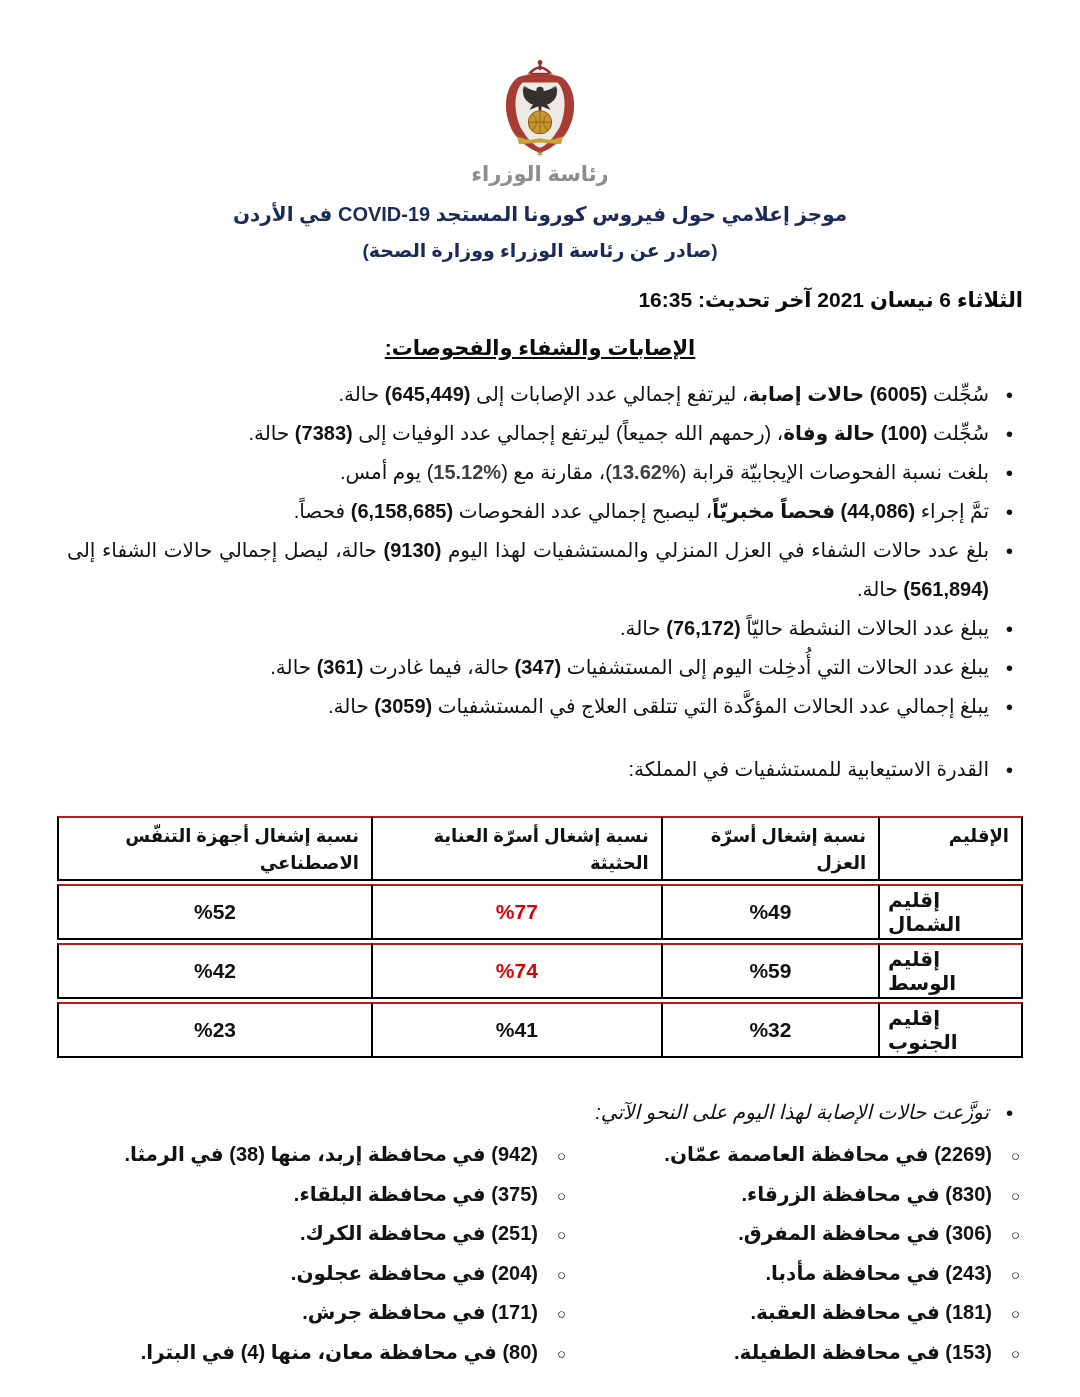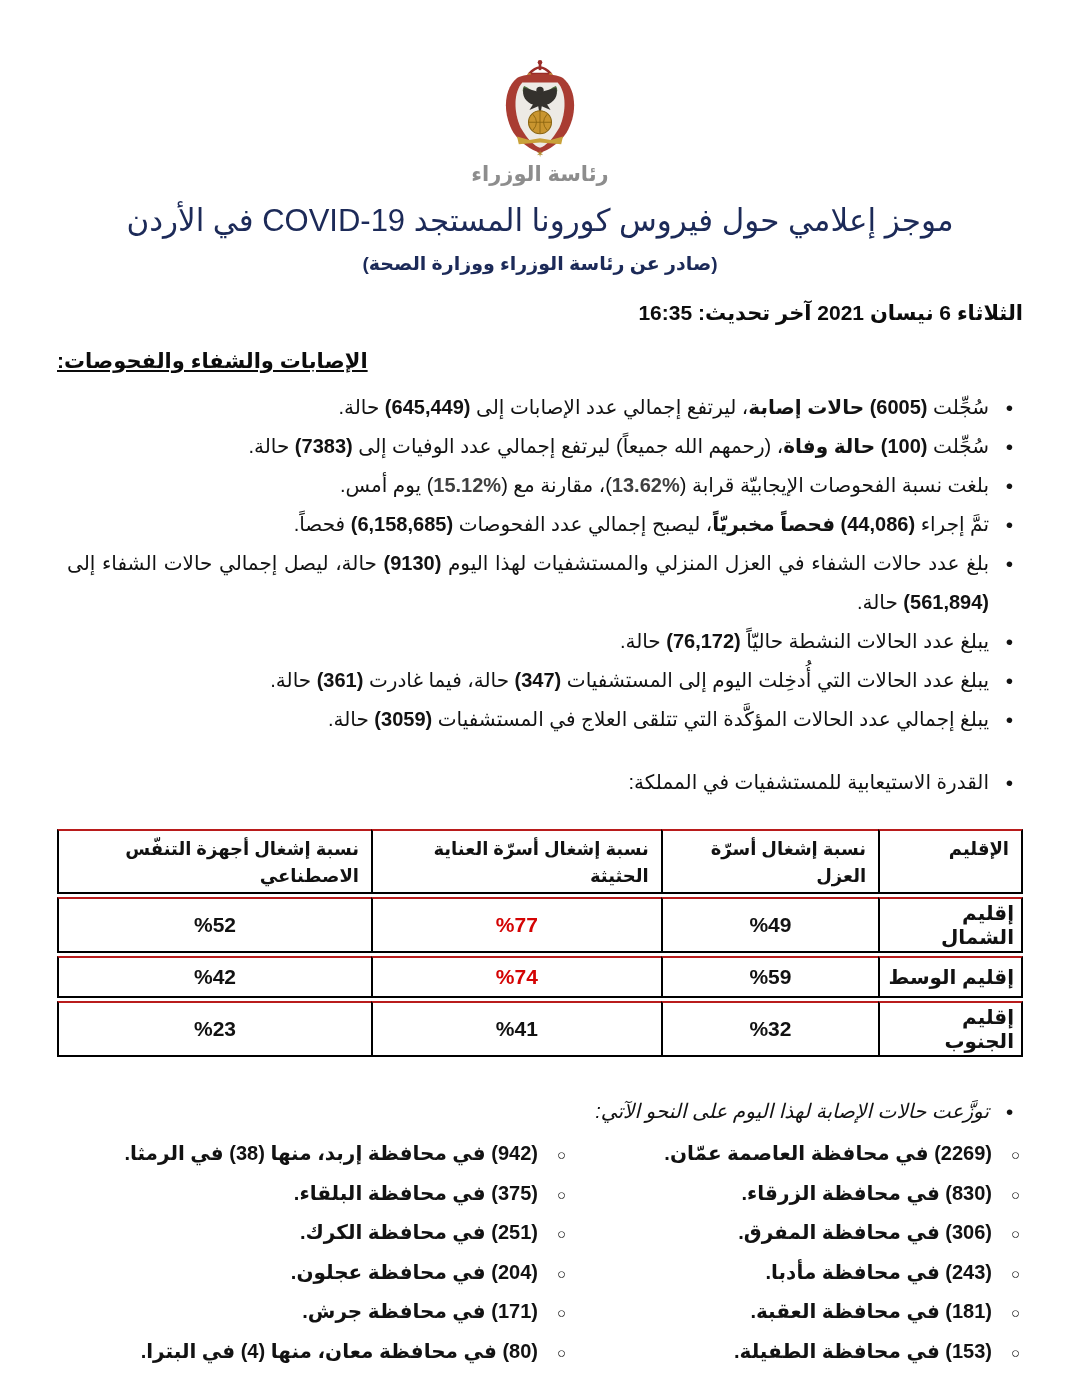--- a/index.html
+++ b/index.html
@@ -6,24 +6,24 @@
   .page {
     width:1080px; height:1397px; margin:0 auto; background:#ffffff;
     direction:rtl; box-sizing:border-box; padding:58px 57px 20px 57px;
     font-family:"Liberation Sans","DejaVu Sans",sans-serif; color:#121212;
     overflow:hidden;
   }
   .masthead { text-align:center; }
   .crest { line-height:0; }
   .crest svg { width:106px; height:102px; }
   .crest-caption { font-size:21px; font-weight:bold; color:#8d8d8d; margin-top:2px; }
-  .title { font-size:31px; font-weight:normal; color:#1c2a58; margin:16px 0 0 0; }
+  .title { font-size:20px; font-weight:bold; color:#1c2a58; margin:16px 0 0 0; }
   .subtitle { font-size:19px; font-weight:bold; color:#1c2a58; margin-top:13px; }
   .date-line { margin-top:26px; font-size:21px; font-weight:bold; color:#0c0c0c; text-align:right; }
-  .section-heading { margin:24px 0 0 0; font-size:21px; font-weight:bold; color:#0c0c0c; text-decoration:underline; text-align:left; }
+  .section-heading { margin:24px 0 0 0; font-size:21px; font-weight:bold; color:#0c0c0c; text-decoration:underline; text-align:center; }
   .stats-list { list-style:none; margin:15px 0 0 10px; padding:0; }
   .main-bullet {
     position:relative; padding-right:34px; font-size:20px; line-height:39px;
     text-align:justify; color:#121212;
   }
   .main-bullet::before {
     content:"\2022"; position:absolute; right:10px; top:0; font-size:21px; color:#121212;
   }
   .b { font-weight:bold; }
   .red { color:#404040; font-weight:bold; }
@@ -32,21 +32,21 @@
   .capacity-table th, .capacity-table td {
     border-top:2px solid #b91c1c; border-bottom:2px solid #000; border-left:2px solid #000;
     box-sizing:border-box;
   }
   .capacity-table th:first-child, .capacity-table td:first-child { border-right:2px solid #000; }
   .capacity-table th {
     font-size:18px; font-weight:bold; text-align:right; vertical-align:top;
     height:64px; padding:5px 12px 2px 8px; line-height:27px;
   }
   .capacity-table td { font-size:21px; font-weight:bold; text-align:center; height:42px; padding:2px 8px; }
-  .capacity-table td.region { text-align:right; padding-right:7px; font-size:20px; }
+  .capacity-table td.region { text-align:left; padding-right:16px; font-size:20px; }
   .capacity-table td.red-val { color:#d40404; }
   .col-region { width:15%;margin-left:32px; } .col-isolation { width:22.5%; } .col-icu { width:30%; } .col-vent { width:32.5%; }
   .dist-line { margin-top:32px;font-style:italic; }
   .dist-columns { display:flex; justify-content:space-between; margin-top:3px; }
   .dist-list { list-style:none; margin:0; padding:0; }
   .dist-list.right-col { width:42%; }
   .dist-list.left-col { width:53%; }
   .dist-list li {
     position:relative; padding-right:31px; font-size:20px; font-weight:bold;
     line-height:39.5px; text-align:right; color:#121212;

